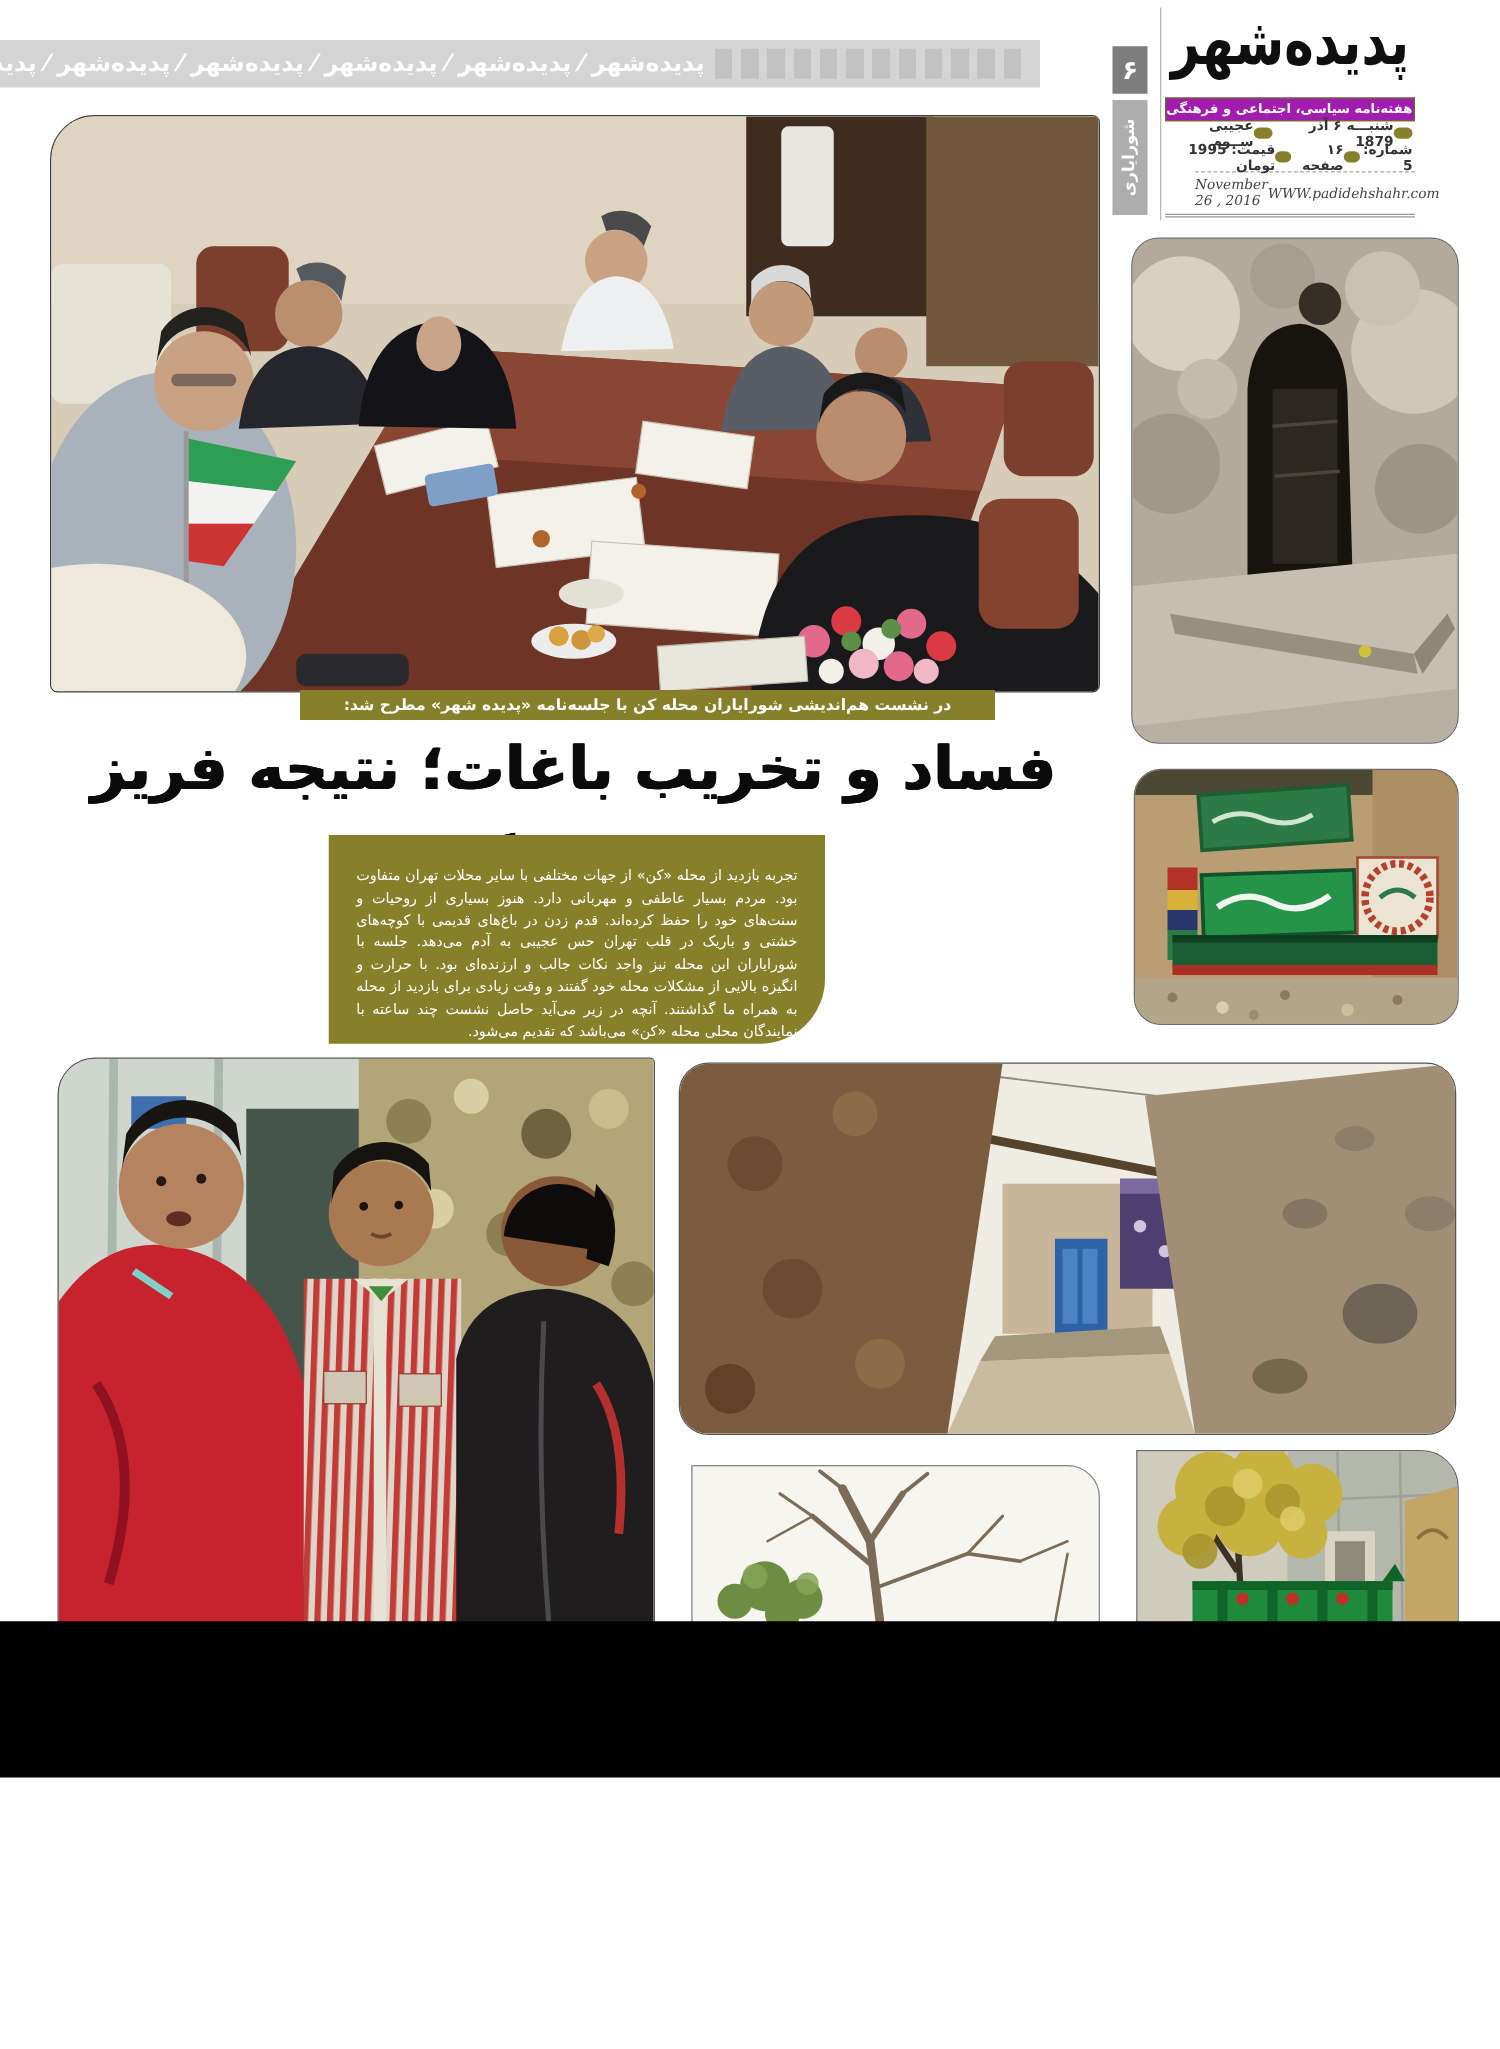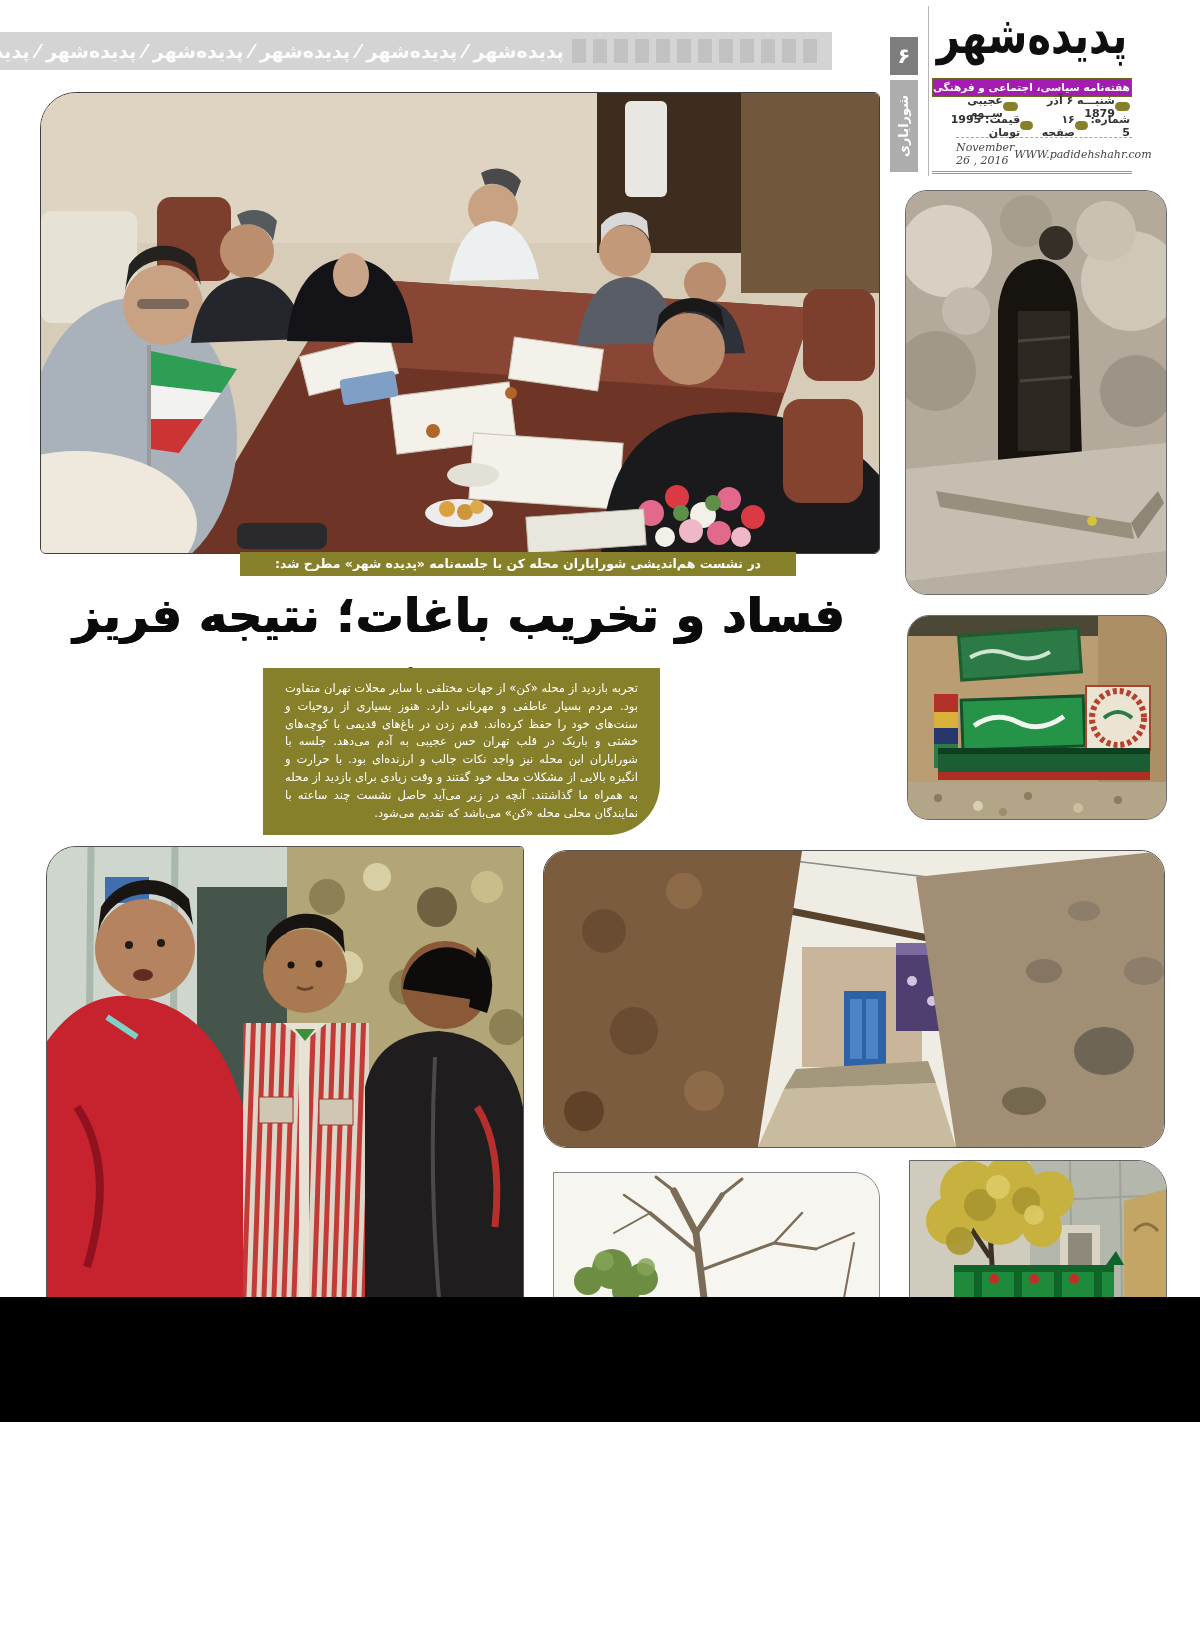--- a/index.html
+++ b/index.html
@@ -41,21 +41,21 @@
   .ph-alley{left:543px;top:850px;width:620px;height:296px;border:1px solid #555;border-radius:24px;}
   .ph-tree{left:553px;top:1172px;width:325px;height:125px;border:1px solid #888;border-radius:0 26px 0 0;}
   .ph-ytree{left:909px;top:1160px;width:256px;height:137px;border:1px solid #666;border-radius:0 30px 0 0;}
   
   .kicker{left:240px;top:552px;width:556px;height:24px;background:#87802a;color:#fff;
     font-size:12.5px;font-weight:700;text-align:center;line-height:24px;direction:rtl;}
   .headline{left:40px;top:576px;width:838px;height:78px;color:#0b0b0b;font-size:48px;font-weight:900;
     text-align:center;direction:rtl;letter-spacing:-1px;line-height:78px;
     text-shadow:.6px 0 #0b0b0b,-.6px 0 #0b0b0b;}
   .lead-box{left:263px;top:668px;width:397px;height:167px;background:#87802a;color:#fff;
-    border-radius:0 0 52px 0;padding:12px 22px;box-sizing:border-box;font-size:11.5px;line-height:1.55;
+    border-radius:0 0 52px 0;padding:24px 22px;box-sizing:border-box;font-size:11.5px;line-height:1.55;
     text-align:justify;direction:rtl;}
   .band{left:0;top:1297px;width:1200px;height:125px;background:#000;}
 </style>
 </head>
 <body>
 
 <div class="abs decor-strip">
   <span class="decor-pattern">پدیده‌شهر  ⁄  پدیده‌شهر  ⁄  پدیده‌شهر  ⁄  پدیده‌شهر  ⁄  پدیده‌شهر  ⁄  پدیده‌شهر  ⁄  پدیده‌شهر</span>
   <span class="decor-squares"></span>
 </div>

